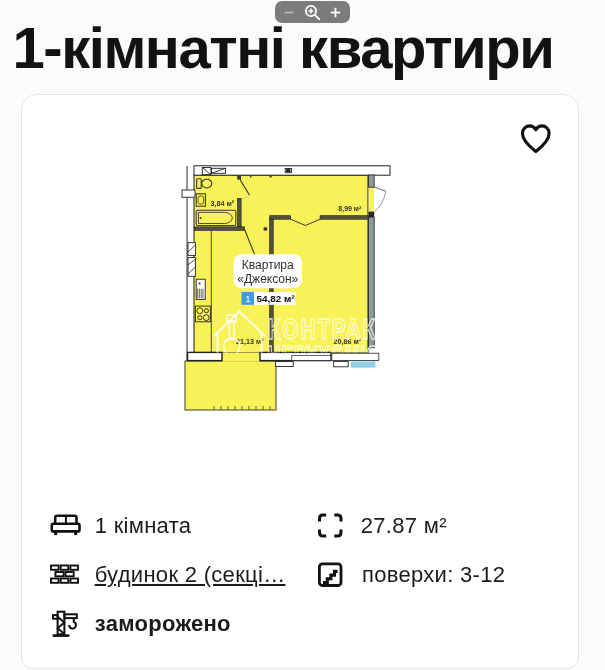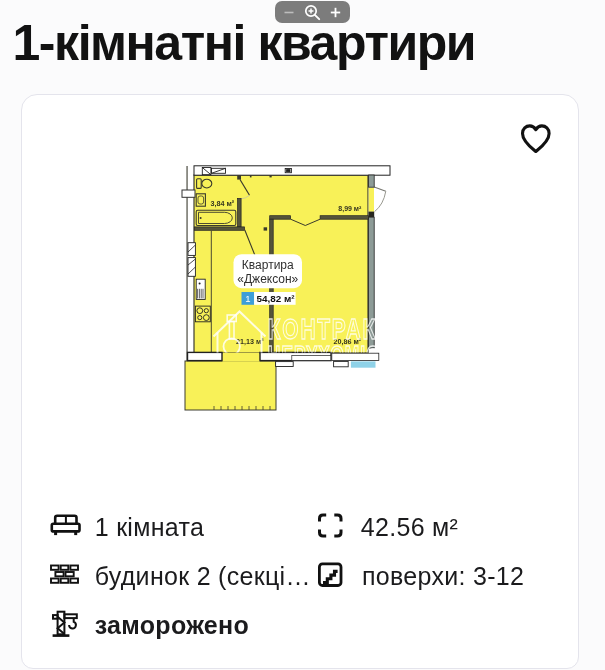--- a/index.html
+++ b/index.html
@@ -1,20 +1,20 @@
 <!DOCTYPE html>
 <html><head>
 <meta charset="utf-8">
 <style>
   html,body{margin:0;padding:0;}
   body{width:605px;height:670px;background:#fbfbfc;font-family:"Liberation Sans",sans-serif;position:relative;overflow:hidden;}
   .pill{position:absolute;left:275px;top:1px;width:75px;height:22px;background:#7c7c7c;border-radius:7px;display:flex;align-items:center;justify-content:space-between;padding:0 9px;box-sizing:border-box;}
-  h1{position:absolute;left:12.5px;top:14px;margin:0;font-size:50px;font-weight:bold;color:#121212;letter-spacing:-1.45px;}
+  h1{position:absolute;left:12.5px;top:14px;margin:0;font-size:58px;font-weight:bold;color:#121212;letter-spacing:-1.45px;}
   .card{position:absolute;left:21px;top:94px;width:558px;height:574.5px;background:#ffffff;border:1px solid #e4e4ec;border-radius:16px 16px 12px 12px;box-sizing:border-box;}
-  .row-text{position:absolute;font-size:25px;letter-spacing:0.3px;color:#1b1b1d;white-space:nowrap;}
+  .row-text{position:absolute;font-size:22px;letter-spacing:0.3px;color:#1b1b1d;white-space:nowrap;}
 </style>
 </head>
 <body>
   <div class="pill">
     <svg width="10" height="3" viewBox="0 0 10 3">
       <line x1="0.5" y1="1.5" x2="9.5" y2="1.5" stroke="#bdbdbd" stroke-width="1.6"></line>
     </svg>
     <svg width="17" height="17" viewBox="0 0 17 17" style="margin-top:1px">
       <circle cx="7" cy="7" r="5.2" fill="none" stroke="#ffffff" stroke-width="1.7"></circle>
       <line x1="10.8" y1="10.8" x2="15.2" y2="15.2" stroke="#ffffff" stroke-width="1.9" stroke-linecap="round"></line>
@@ -209,16 +209,16 @@
       <path d="M8.2 22.5 H5 Q1.5 22.5 1.5 19 V16"></path>
     </g>
 
     <g transform="translate(318,562.5)" stroke="#111111" fill="none">
       <rect x="1.4" y="1.4" width="21.6" height="21.6" rx="3" stroke-width="2.8"></rect>
       <path d="M5 20 H9.3 V16.3 H12.9 V12.6 H16.5 V8.9 H19.6" stroke-width="3.1"></path>
     </g>
   </svg>
 
   <div class="row-text" style="left:94.7px;top:512.9px;">1 кімната</div>
-  <div class="row-text" style="left:94.7px;top:562.3px;">будинок 2 (секці…</div>
+  <div class="row-text" style="left:94.7px;top:562.3px;text-decoration:underline;">будинок 2 (секці…</div>
   <div class="row-text" style="left:94.7px;top:610.6px;font-weight:bold;">заморожено</div>
-  <div class="row-text" style="left:360.8px;top:512.9px;">42.56 м²</div>
+  <div class="row-text" style="left:360.8px;top:512.9px;">27.87 м²</div>
   <div class="row-text" style="left:362px;top:562.3px;">поверхи: 3-12</div>
 
 </body></html>

